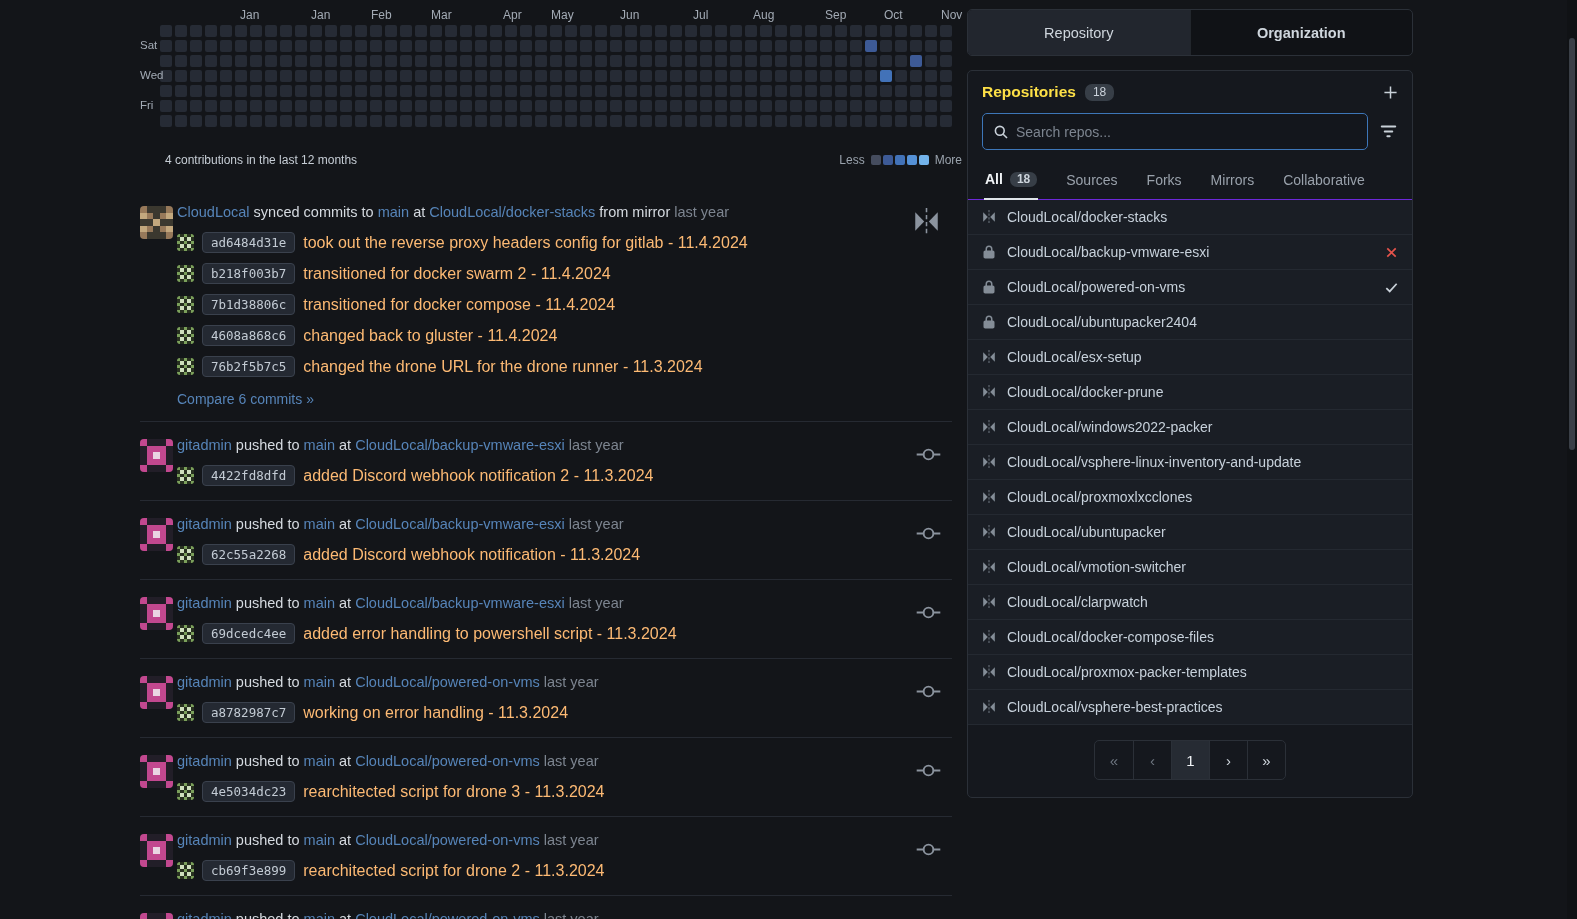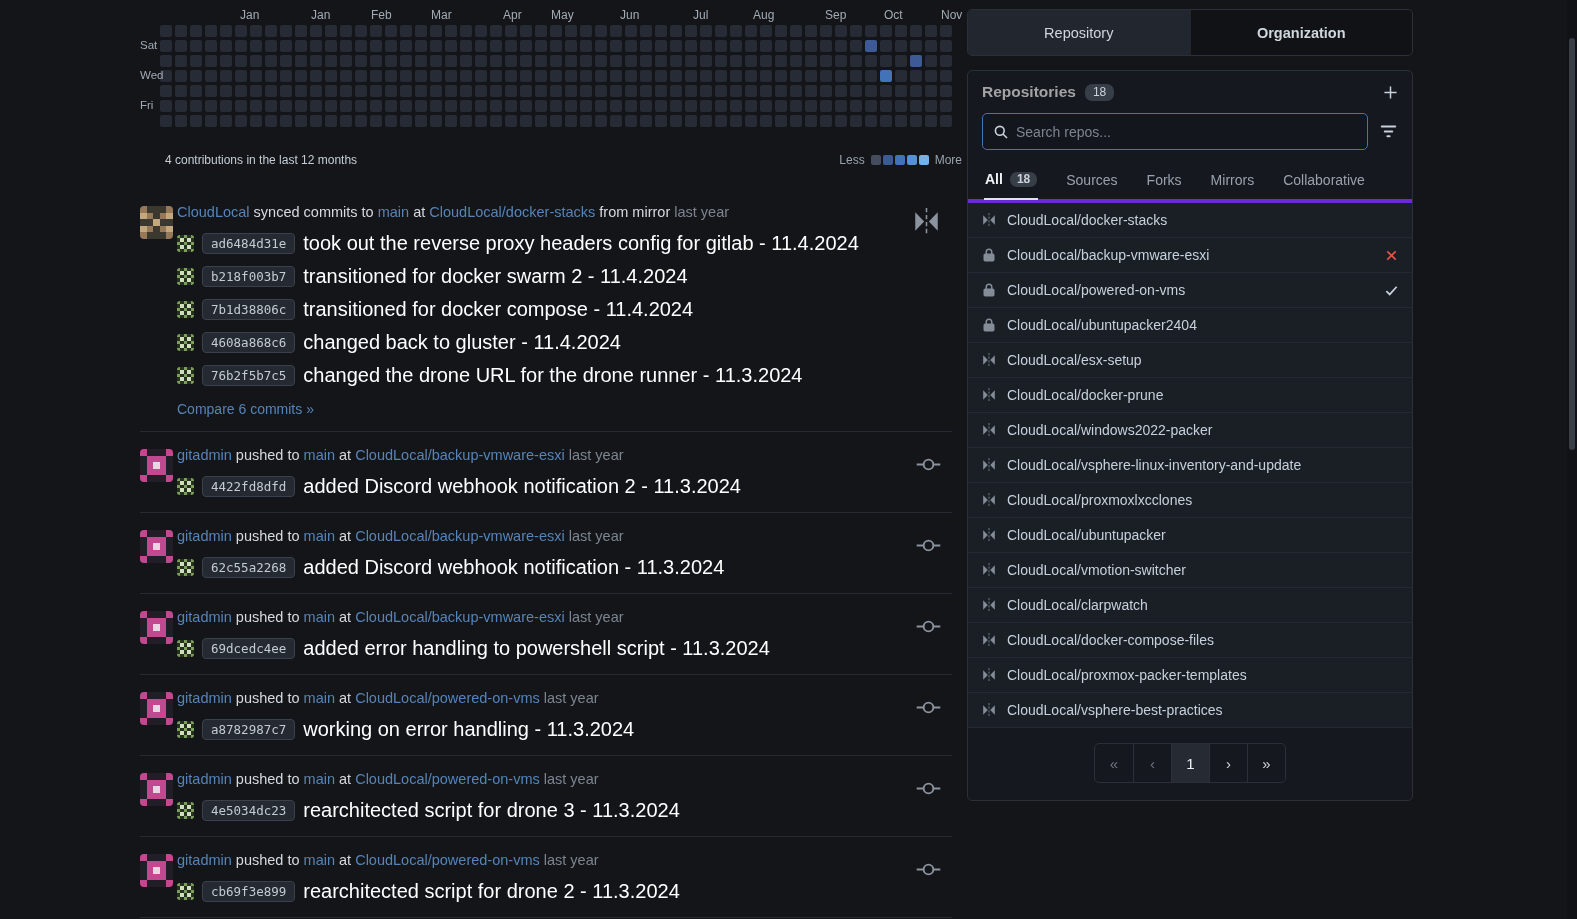--- a/index.html
+++ b/index.html
@@ -38,56 +38,56 @@
   .feed-avatar { position:absolute; left:0; top:17px; width:33px; height:33px;
                  border-radius:4px; overflow:hidden; }
   .feed-avatar svg, .commit-avatar svg { display:block; }
   .feed-main { margin-left:37px; margin-right:70px; }
   .feed-head { font-size:14.5px; line-height:20px; color:#d5dae0; }
   .commit-row { display:flex; align-items:center; gap:8px; margin-top:10px; }
   .commit-avatar { width:17px; height:17px; border-radius:3px; overflow:hidden; flex:none; }
   .sha { font-family:"DejaVu Sans Mono","Liberation Mono",monospace; font-size:12.5px;
          color:#c3cbd4; background:#242932; border:1px solid #3a414d; border-radius:4px;
          padding:2px 8px; line-height:15px; }
-  .msg { color:#ffffff; font-size:20px;text-align:right; }
+  .msg { color:#fdba74; font-size:16px;text-align:right; }
   .compare { display:inline-block; margin-top:14px; color:#5684b8; font-size:14px; }
   .feed-type-icon { position:absolute; right:10px; top:19px; width:27px; height:27px; color:#8b939e; }
   .feed-type-icon.big { width:31px; height:31px; top:17px; }
   .feed-type-icon svg { width:100%; height:100%; }
 
   
   .right { position:absolute; left:967px; top:9px; width:446px; }
   .seg { display:flex; height:47px; border:1px solid #2b3038; border-radius:5px;
          overflow:hidden; background:#101216; }
   .seg-tab { flex:1; display:flex; align-items:center; justify-content:center;
              font-size:14.5px; color:#cfd6dd; cursor:pointer; }
   .seg-tab + .seg-tab { border-left:1px solid #22262c;font-weight:bold; }
   .seg-tab.active { background:#22262e; }
 
   .card { margin-top:14px; border:1px solid #2b3038; border-radius:5px;
           background:#15181e; overflow:hidden; }
   .card-head { display:flex; align-items:center; gap:9px; padding:12px 14px 11px; }
-  .card-title { font-size:15.5px; font-weight:700; color:#a3a3a3; }
+  .card-title { font-size:15.5px; font-weight:700; color:#fde047; }
   .count-badge { background:#373e47; border-radius:7px; padding:1px 8px 2px;
                  font-size:12px; color:#ccd3db; }
   .plus-btn { margin-left:auto; width:15px; height:15px; color:#c9d1d9; cursor:pointer; }
   .plus-btn svg { width:100%; height:100%; }
 
   .search-row { display:flex; align-items:center; gap:11px; margin:1px 14px 10px; }
   .search-box { flex:1; display:flex; align-items:center; gap:7px; height:37px;
                 border:1px solid #3d76b8; border-radius:5px; background:#13161c; padding:16px 10px; }
   .s-icon { width:16px; height:16px; color:#c9d1d9; flex:none; }
   .s-icon svg { width:100%; height:100%; }
   .s-input { flex:1; background:transparent; border:none; outline:none; color:#d3dae2;
              font-size:14px; font-family:"Liberation Sans",sans-serif; }
   .s-input::placeholder { color:#7d8590; }
   .filter-btn { width:19px; height:19px; color:#c9d1d9; cursor:pointer; flex:none; }
   .filter-btn svg { width:100%; height:100%; }
 
-  .ftabs { display:flex; gap:27px; padding:3px 16px 0; border-bottom:4px solid #6d28d9; }
+  .ftabs { display:flex; gap:27px; padding:3px 16px 0; border-bottom:1px solid #6d28d9; }
   .ftab { display:flex; align-items:center; gap:7px; padding:8px 1px 11px;
           font-size:14px; color:#99a1ab; cursor:pointer; }
   .ftab.active { color:#f0f3f6; font-weight:700; border-bottom:2px solid #dfe4e9; margin-bottom:-1px; }
   .ftab .count-badge { padding:0 7px 1px; }
 
   .repo-row { display:flex; align-items:center; gap:10px; height:35px; padding:0 13px;
               border-bottom:1px solid #242931; background:#1a1e25; cursor:pointer; }
   .repo-icon { width:16px; height:16px; color:#848d97; flex:none; }
   .repo-icon svg { width:100%; height:100%; }
   .repo-name { color:#c7d1db; font-size:14px; }

